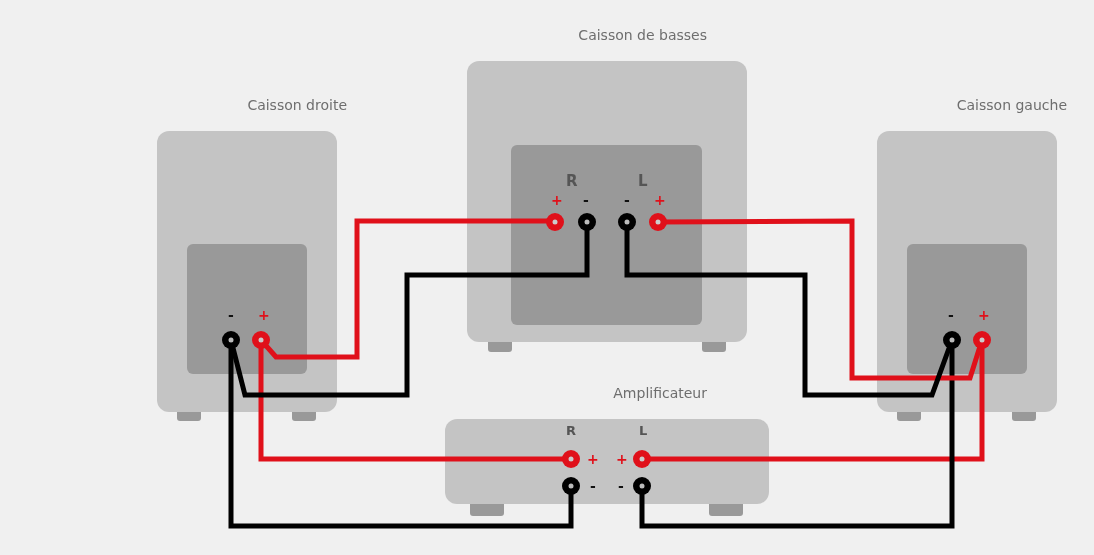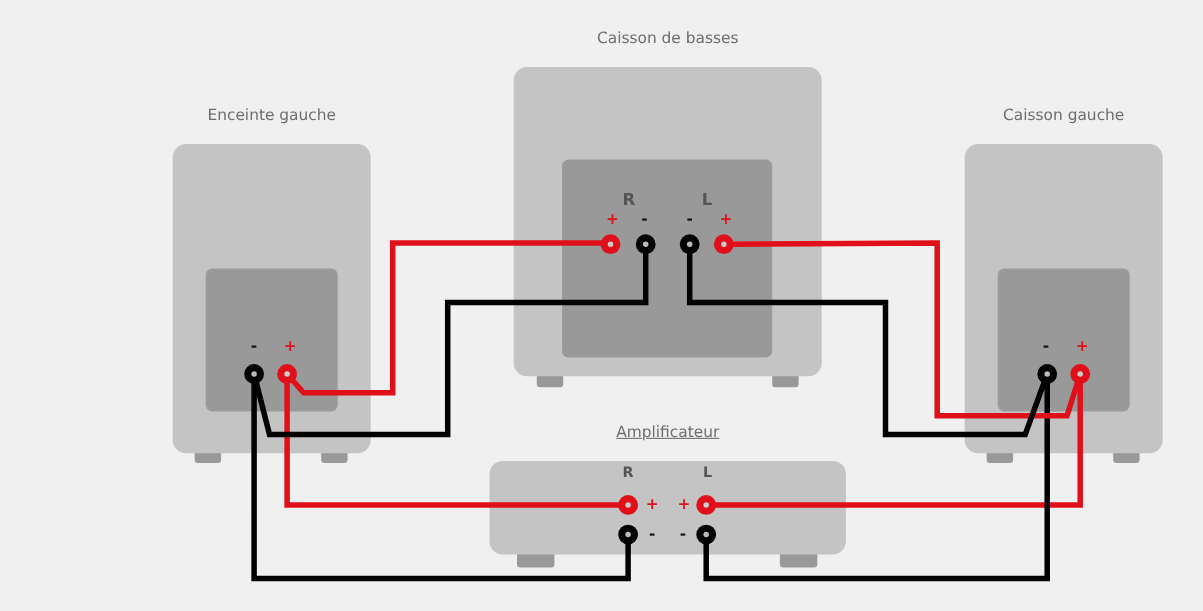--- a/index.html
+++ b/index.html
@@ -3,38 +3,38 @@
 <meta charset="utf-8">
 <style>
   html, body { margin: 0; padding: 0; }
   body {
     width: 1094px; height: 555px; background: #f0f0f0;
     position: relative; overflow: hidden;
     font-family: "DejaVu Sans", sans-serif;
   }
   .label {
     position: absolute; color: #6e6e6e; font-size: 14px;
-    text-align: center; white-space: nowrap;
+    text-align: right; white-space: nowrap;
   }
   .box { position: absolute; background: #c4c4c4; border-radius: 12px; }
   .panel { position: absolute; background: #999999; border-radius: 6px; }
   .foot { position: absolute; background: #999999; border-radius: 3px; }
   .chan { position: absolute; font-weight: bold; color: #555; font-size: 15px; }
   .sign { position: absolute; font-weight: bold; font-size: 14px; line-height: 14px; }
   .sign.pos { color: #e0101a; }
   .sign.neg { color: #111; }
   svg#wires { position: absolute; left: 0; top: 0; }
 </style>
 </head>
 <body>
 
 <div class="label" style="left:507px;top:27px;width:200px;">Caisson de basses</div>
-<div class="label" style="left:147px;top:97px;width:200px;">Enceinte gauche</div>
+<div class="label" style="left:147px;top:97px;width:200px;">Caisson droite</div>
 <div class="label" style="left:867px;top:97px;width:200px;">Caisson gauche</div>
-<div class="label" style="left:507px;top:385px;width:200px;text-decoration:underline;">Amplificateur</div>
+<div class="label" style="left:507px;top:385px;width:200px;">Amplificateur</div>
 
 <div>
   <div class="foot" style="left:177px;top:405px;width:24px;height:16px;"></div>
   <div class="foot" style="left:292px;top:405px;width:24px;height:16px;"></div>
   <div class="box" style="left:157px;top:131px;width:180px;height:281px;"></div>
   <div class="panel" style="left:187px;top:244px;width:120px;height:130px;"></div>
   <div class="sign neg" style="left:228px;top:308px;">-</div>
   <div class="sign pos" style="left:258px;top:308px;">+</div>
 </div>
 

